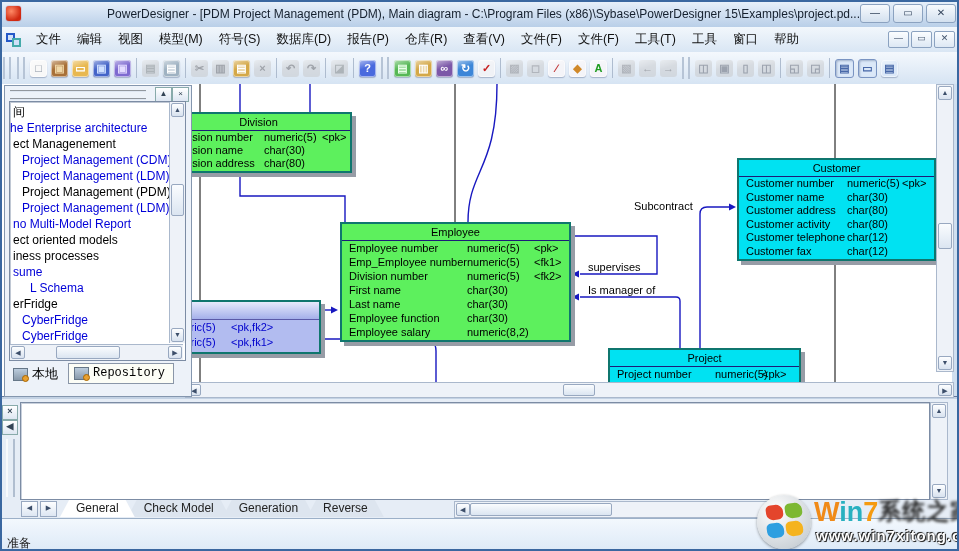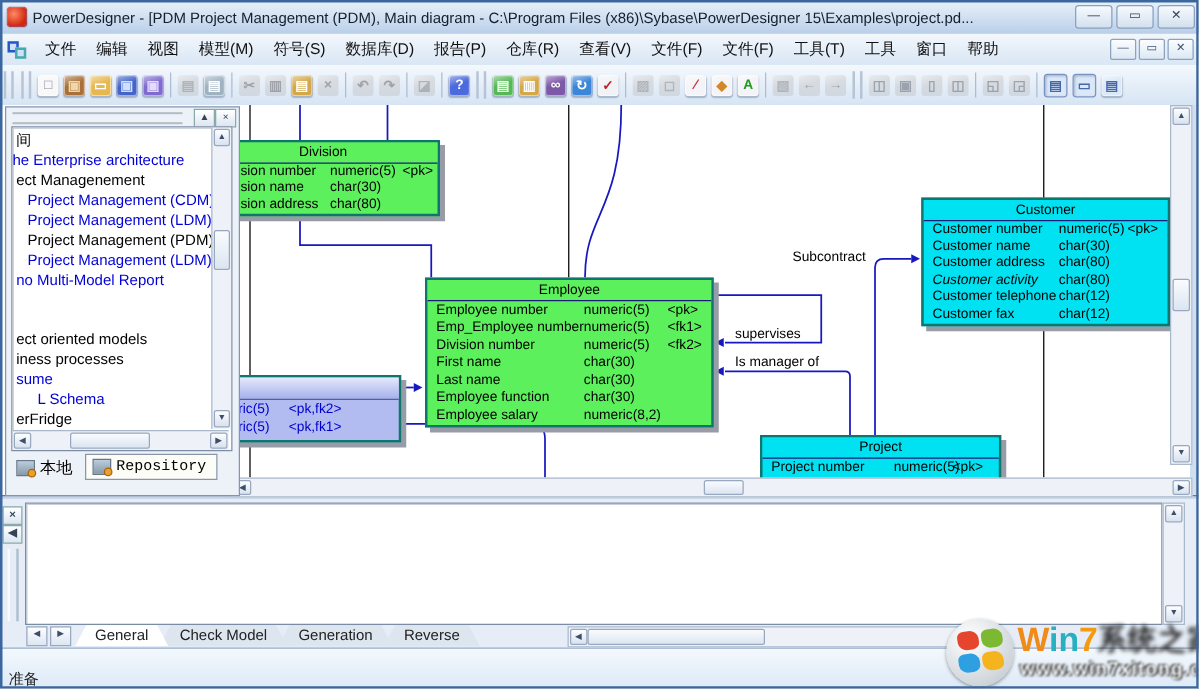--- a/index.html
+++ b/index.html
@@ -5,21 +5,21 @@
   html,body{margin:0;padding:0;background:#555;font-family:"Liberation Sans",sans-serif;}
   #win{position:relative;width:959px;height:551px;background:#dce8f6;overflow:hidden;
        font-family:"Liberation Sans",sans-serif;}
   #frame{position:absolute;inset:0;border:2px solid #3a67a0;pointer-events:none;z-index:90;}
   
   #titlebar{position:absolute;left:0;top:0;width:959px;height:27px;
     background:linear-gradient(#eaf2fb,#cdddf0 60%,#b9cfe8);display:flex;align-items:center;
     border-bottom:1px solid #9ab0cc;}
   #app-icon{width:15px;height:15px;margin:0 5px 0 6px;border-radius:3px;
     background:radial-gradient(circle at 35% 35%,#ff8a66,#d02810 70%);box-shadow:0 0 1px #802;}
-  #title-text{font-size:12px;color:#15202e;white-space:nowrap;overflow:hidden;flex:1;}
+  #title-text{font-size:12px;color:#15202e;white-space:nowrap;overflow:hidden;flex:1;text-align:right;}
   .winbtn{width:28px;height:17px;margin-right:3px;border:1px solid #8ba2c0;border-radius:3px;
     background:linear-gradient(#f7fafd,#d3e0ef);font-size:10px;line-height:15px;text-align:center;
     color:#33445c;flex:none;}
   
   #menubar{position:absolute;left:0;top:27px;width:959px;height:25px;
     background:linear-gradient(#f2f7fc,#d9e6f4);display:flex;align-items:center;
     border-bottom:1px solid #7e94b4;}
   #mdi-icon{width:16px;height:14px;margin:0 6px 0 6px;position:relative;flex:none;}
   #mdi-icon i{position:absolute;border:2px solid #2458c8;background:#cfe0f8;width:5px;height:5px;display:block;}
   #mdi-icon i:nth-child(1){left:0;top:0;}
@@ -296,21 +296,21 @@
               <span style="left: 7px;">Customer name</span>
               <span style="left: 108px;">char(30)</span>
               <span style="left: 163px;"></span>
             </div>
             <div class="rw" style="left: 0px; top: 44px; width: 195px; height: 13.5px; line-height: 13.5px;">
               <span style="left: 7px;">Customer address</span>
               <span style="left: 108px;">char(80)</span>
               <span style="left: 163px;"></span>
             </div>
             <div class="rw" style="left: 0px; top: 57.5px; width: 195px; height: 13.5px; line-height: 13.5px;">
-              <span style="left: 7px; font-style: italic;">Customer activity</span>
+              <span style="left: 7px;">Customer activity</span>
               <span style="left: 108px;">char(80)</span>
               <span style="left: 163px;"></span>
             </div>
             <div class="rw" style="left: 0px; top: 71px; width: 195px; height: 13.5px; line-height: 13.5px;">
               <span style="left: 7px;">Customer telephone</span>
               <span style="left: 108px;">char(12)</span>
               <span style="left: 163px;"></span>
             </div>
             <div class="rw" style="left: 0px; top: 84.5px; width: 177px; height: 13.5px; line-height: 13.5px;">
               <span style="left: 7px;">Customer fax</span>
@@ -366,21 +366,21 @@
       <div id="bp-list">
         <div id="bp-items" style="padding:2px 0 0 0;">
             <div class="bp-item" style="padding-left: 3px;">间</div>
             <div class="bp-item blue" style="padding-left: 0;">he Enterprise architecture</div>
             <div class="bp-item" style="padding-left: 3px;">ect Managenement</div>
             <div class="bp-item blue" style="padding-left: 12px;">Project Management (CDM)</div>
             <div class="bp-item blue" style="padding-left: 12px;">Project Management (LDM)</div>
             <div class="bp-item" style="padding-left: 12px;">Project Management (PDM) *</div>
             <div class="bp-item blue" style="padding-left: 12px;">Project Management (LDM)</div>
             <div class="bp-item blue" style="padding-left: 3px;">no Multi-Model Report</div>
-            <div class="bp-item" style="padding-left: 3px; margin-top: 31px;">ect oriented models</div>
+            <div class="bp-item" style="padding-left: 3px;">ect oriented models</div>
             <div class="bp-item" style="padding-left: 3px;">iness processes</div>
             <div class="bp-item blue" style="padding-left: 3px;">sume</div>
             <div class="bp-item blue" style="padding-left: 20px;">L Schema</div>
             <div class="bp-item" style="padding-left: 3px;">erFridge</div>
             <div class="bp-item blue" style="padding-left: 12px;">CyberFridge</div>
             <div class="bp-item blue" style="padding-left: 12px;">CyberFridge</div>
           </div>
 
         <div class="sb" style="right:0;top:0;width:15px;height:241px;border:none;border-left:1px solid #aab8cc;">
           <div class="arr" style="left:1px;top:1px;width:11px;height:12px;">▲</div>

